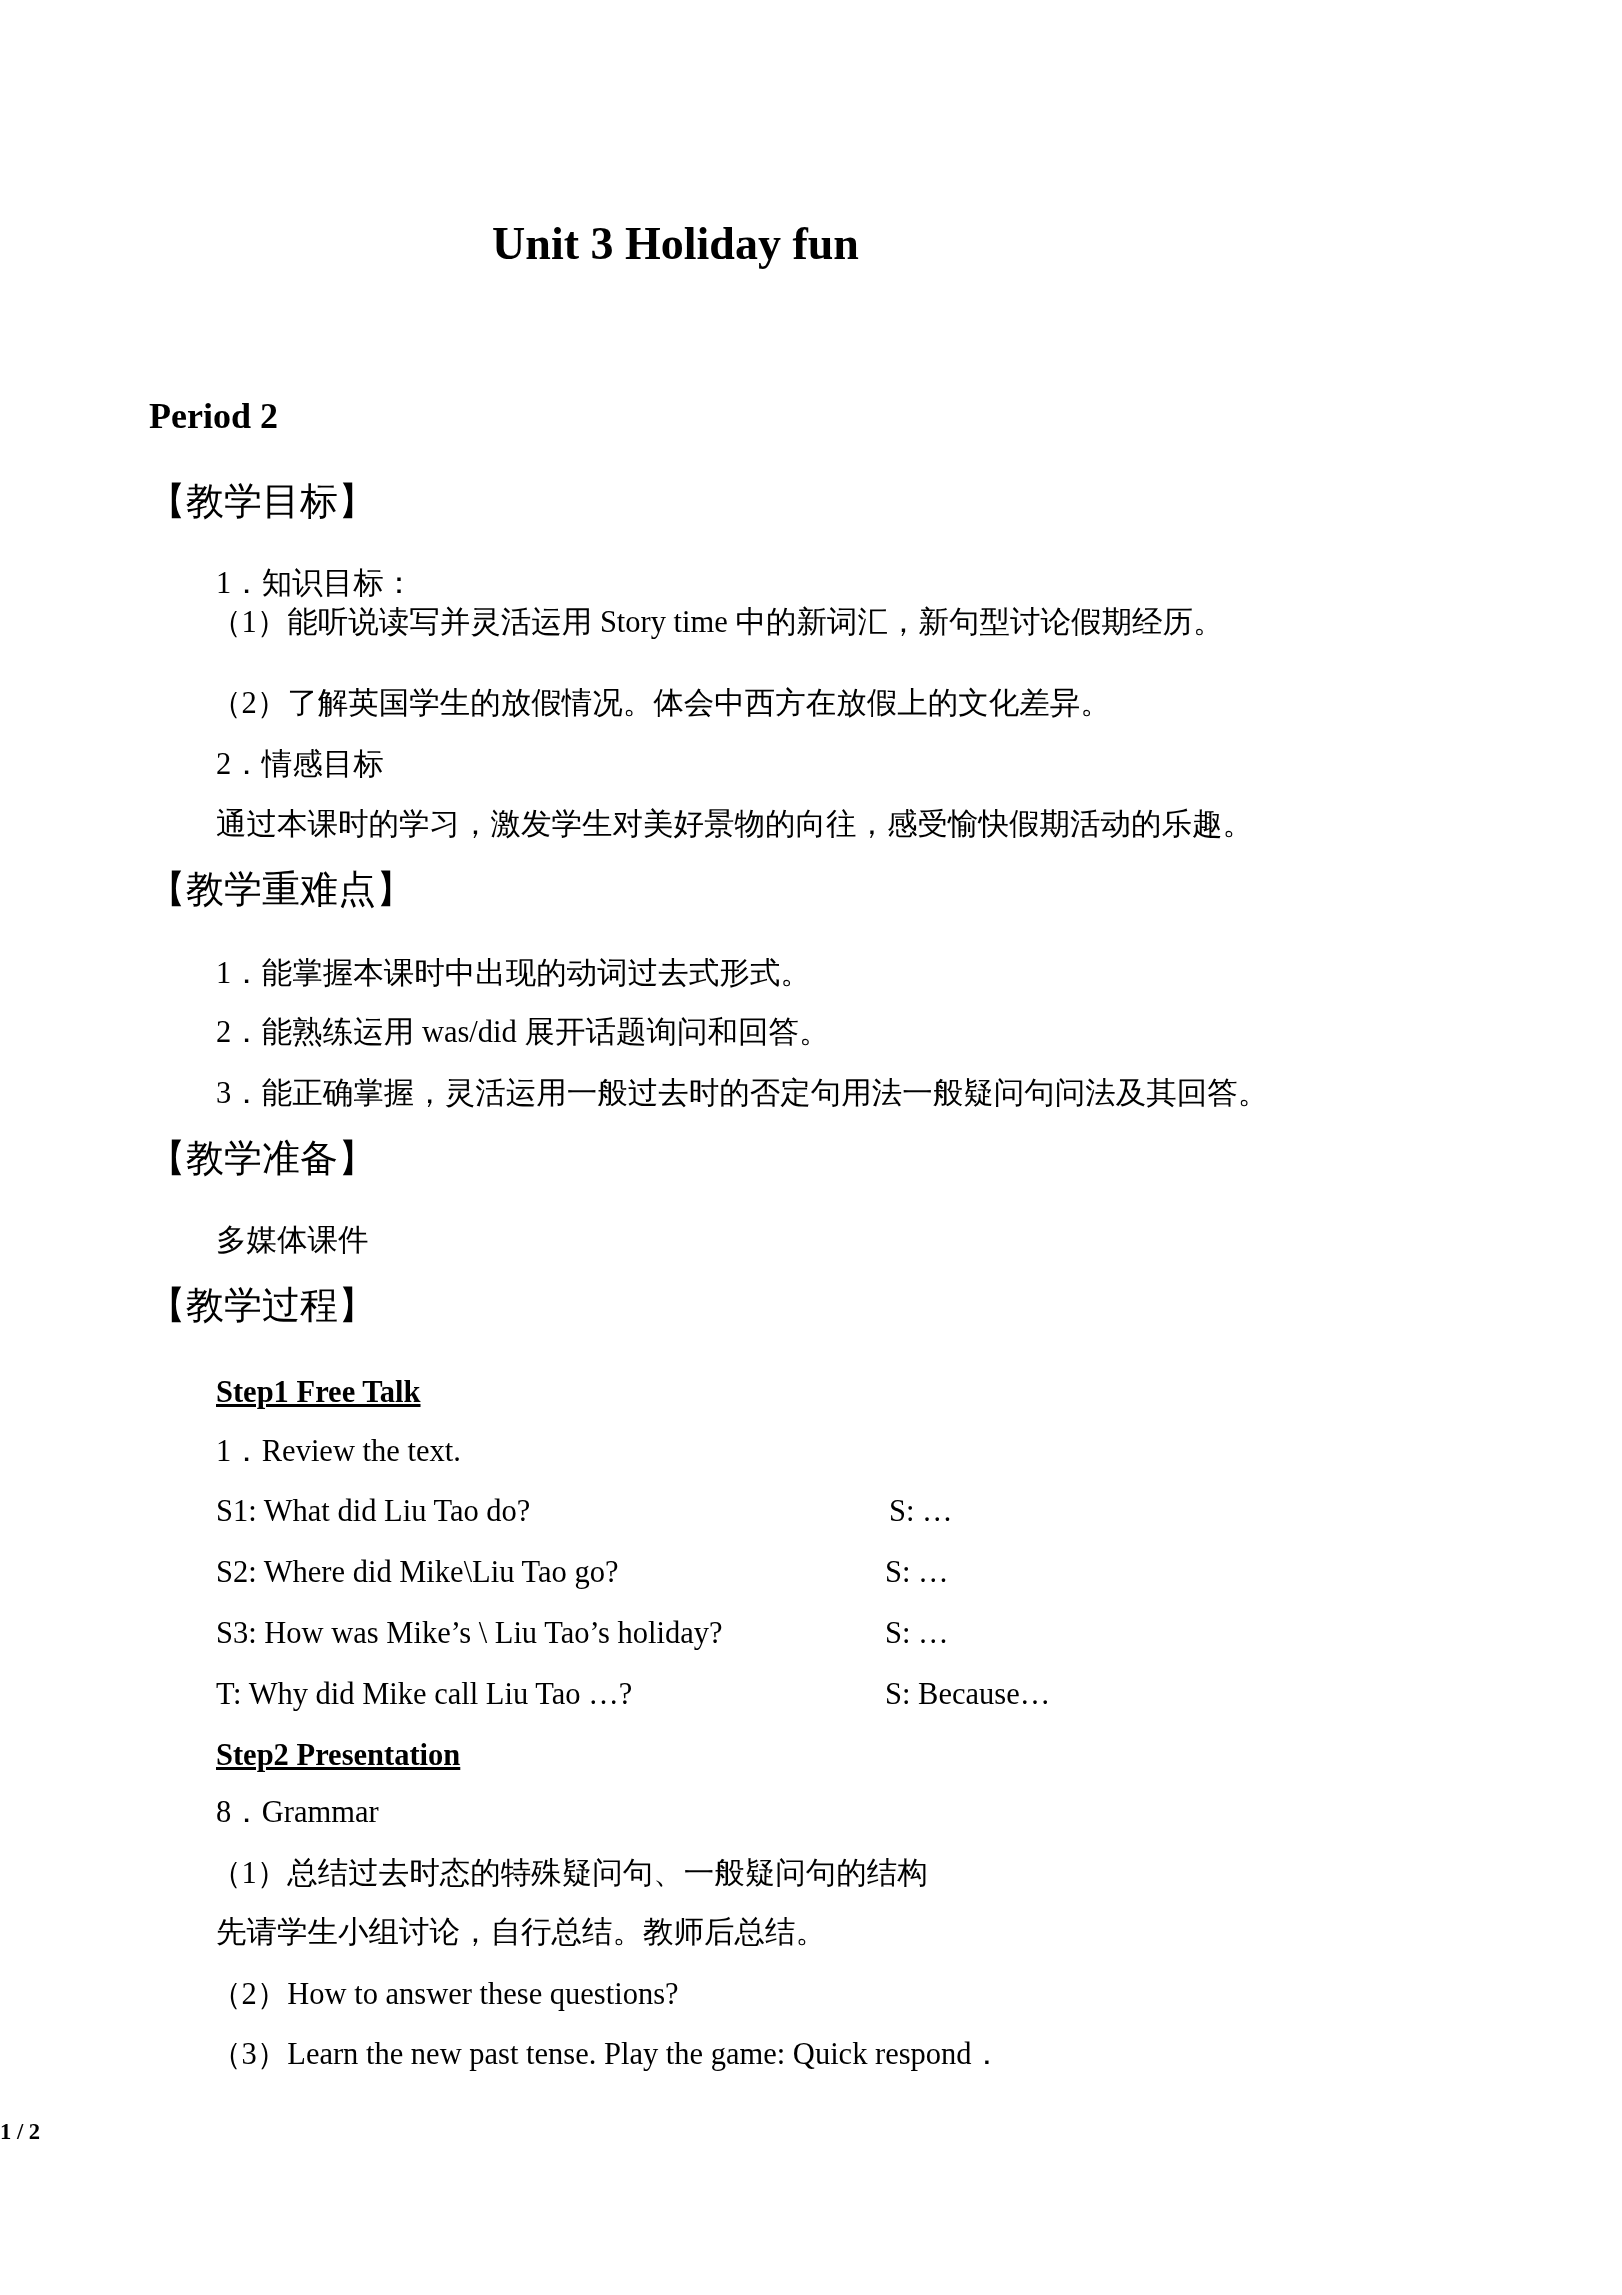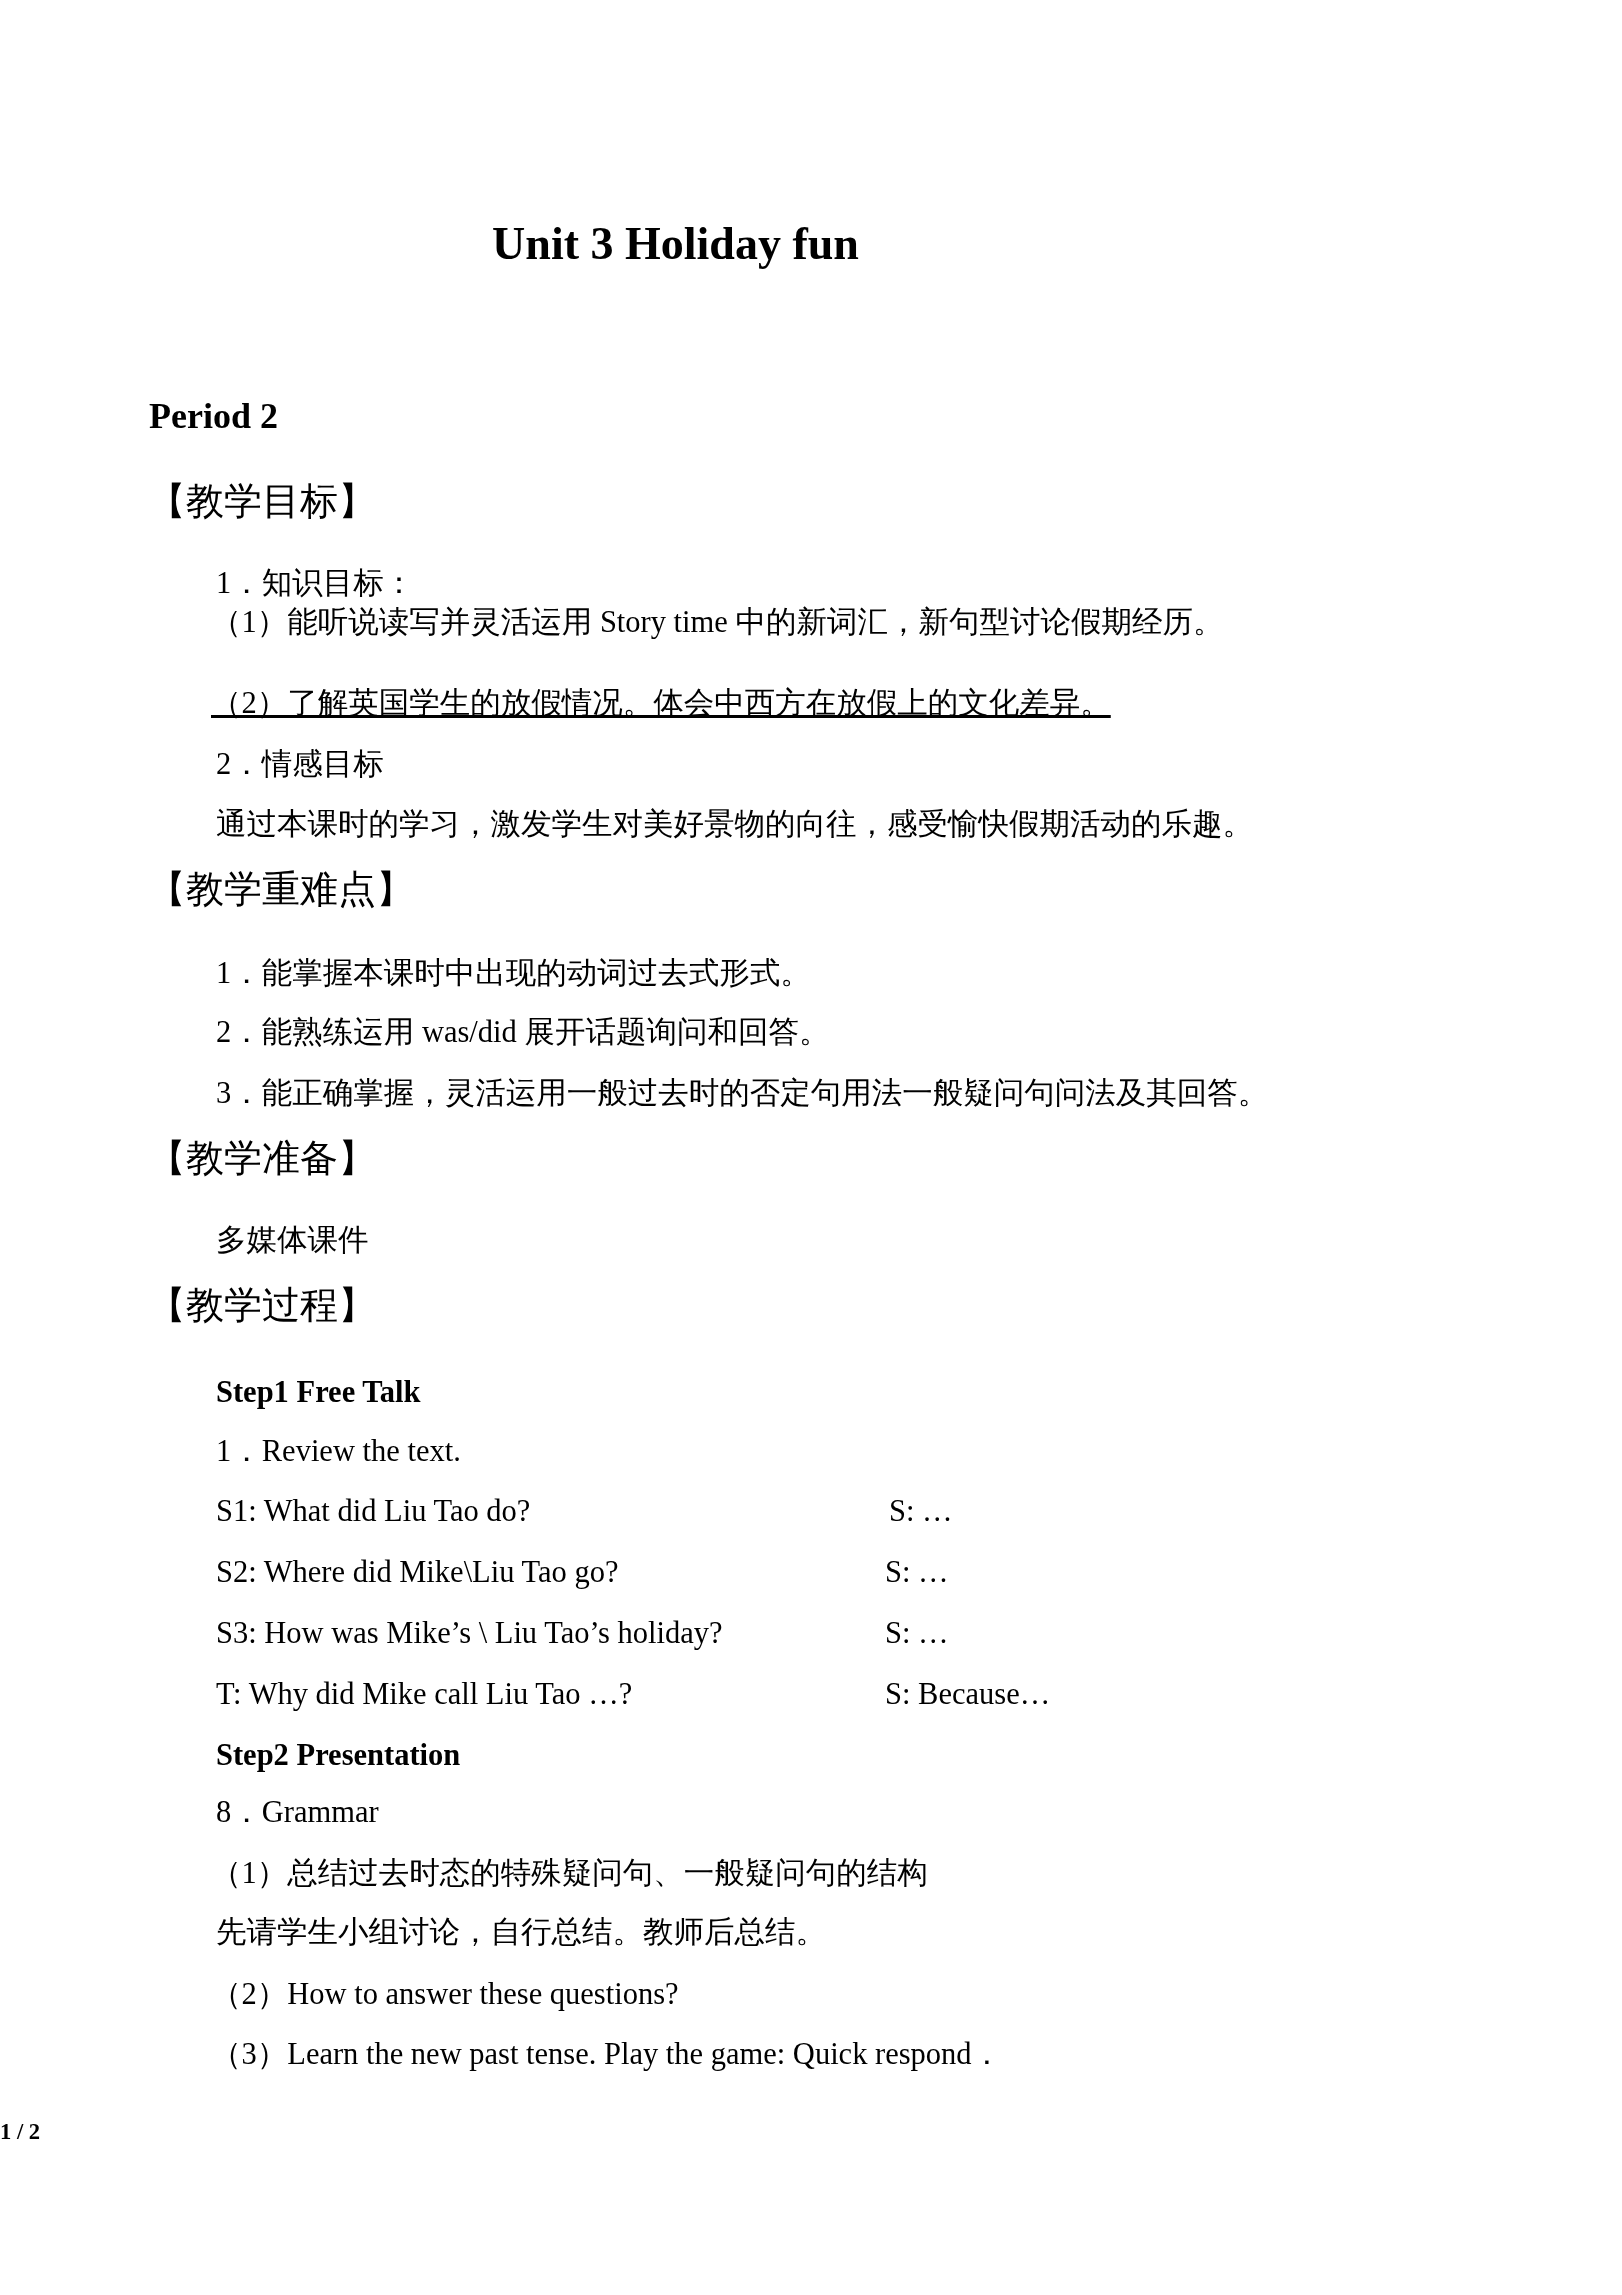--- a/index.html
+++ b/index.html
@@ -3,36 +3,36 @@
 <meta charset="utf-8">
 <style>
   html, body { margin:0; padding:0; background:#ffffff; }
   body { width:1623px; height:2295px; position:relative; overflow:hidden;
          font-family:"Liberation Serif","DejaVu Serif",serif; color:#000; }
   .ln { position:absolute; white-space:nowrap; line-height:1; }
   .title { font-weight:bold; font-size:46px; left:0; width:1351px; text-align:center; }
   .period { font-weight:bold; font-size:36px; left:149px; }
   .sec { font-size:38px; left:148px; }
   .body { font-size:30.5px; left:216px; }
-  .bold { font-weight:bold; }
+  .bold { font-weight:bold;text-decoration:underline; }
   .ans { font-size:30.5px; position:absolute; }
   .footer { font-weight:bold; font-size:22.6px; left:0; width:1623px; text-align:left; }
 </style>
 </head>
 <body>
 
 <div>
 
   <div class="ln title" style="top:221px;">Unit 3 Holiday fun</div>
   <div class="ln period" style="top:398px;">Period 2</div>
 
   <div class="ln sec" style="top:482px;">【教学目标】</div>
   <div class="ln body" style="top:568px;">1．知识目标：</div>
   <div class="ln body" style="top:607px; left:211px;">（1）能听说读写并灵活运用 Story time 中的新词汇，新句型讨论假期经历。</div>
-  <div class="ln body" style="top:688px; left:211px;text-decoration:underline;">（2）了解英国学生的放假情况。体会中西方在放假上的文化差异。</div>
+  <div class="ln body" style="top:688px; left:211px;">（2）了解英国学生的放假情况。体会中西方在放假上的文化差异。</div>
   <div class="ln body" style="top:749px;">2．情感目标</div>
   <div class="ln body" style="top:809px;">通过本课时的学习，激发学生对美好景物的向往，感受愉快假期活动的乐趣。</div>
 
   <div class="ln sec" style="top:870px;">【教学重难点】</div>
   <div class="ln body" style="top:958px;">1．能掌握本课时中出现的动词过去式形式。</div>
   <div class="ln body" style="top:1017px;">2．能熟练运用 was/did 展开话题询问和回答。</div>
   <div class="ln body" style="top:1078px;">3．能正确掌握，灵活运用一般过去时的否定句用法一般疑问句问法及其回答。</div>
 
   <div class="ln sec" style="top:1139px;">【教学准备】</div>
   <div class="ln body" style="top:1225px;">多媒体课件</div>

